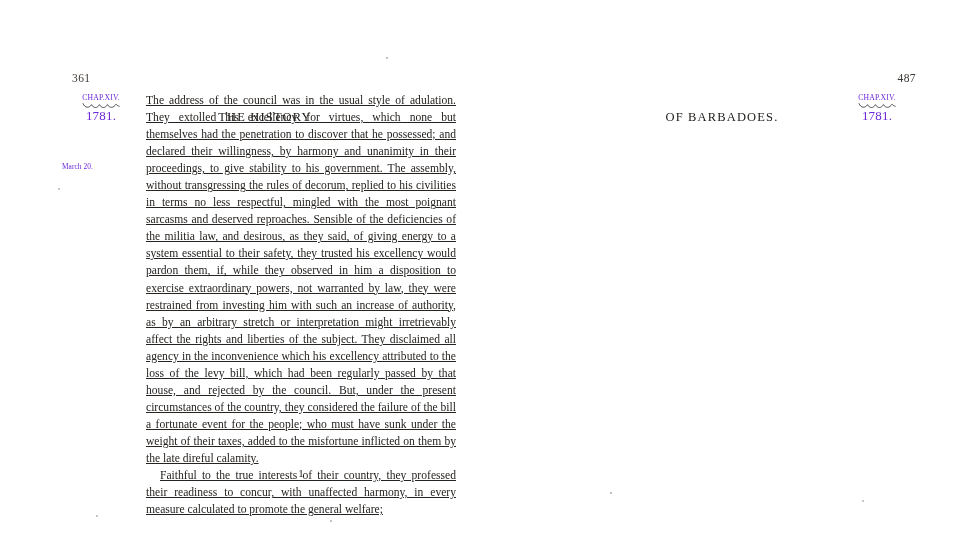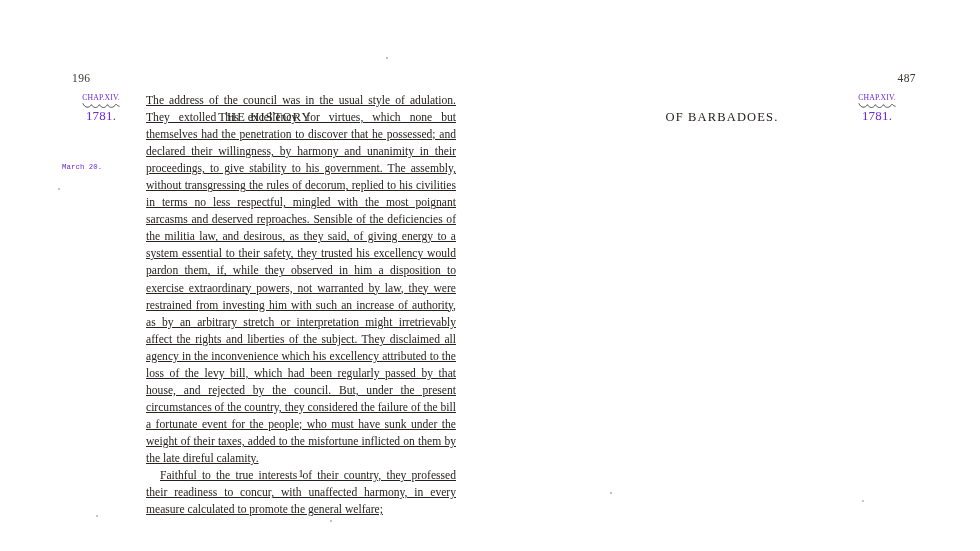--- a/index.html
+++ b/index.html
@@ -100,21 +100,21 @@
     font-size: 13px;
     letter-spacing: 0.2px;
   }
   .marginal .mg-date {
     font-size: 7.3px;
     letter-spacing: 0.1px;
     white-space: nowrap;
   }
 
   .mg-left-chap  { top: 94px;  left: 72px; }
-  .mg-left-date  { top: 163px; left: 62px; width: 78px; text-align: left; font-family: Liberation Mono, monospace; }
+  .mg-left-date  { top: 163px; left: 62px; width: 78px; text-align: left; }
   .mg-right-chap { top: 94px;  left: 848px; }
 
   
   .signature {
     position: absolute;
     top: 467px;
     left: 146px;
     width: 310px;
     text-align: center;
     font-size: 11px;
@@ -130,21 +130,21 @@
   }
 </style>
 </head>
 <body>
 
 <div class="spread">
 
   <div class="page page-left">
 
     <div class="runhead">
-      <div class="folio folio-left">196</div>
+      <div class="folio folio-left">361</div>
       <div class="runhead-title">THE HISTORY</div>
     </div>
 
     <div class="marginal mg-left-chap">
       <div class="mg-chap">CHAP.XIV.</div>
       <span class="mg-brace">
         <svg viewBox="0 0 38 6" preserveAspectRatio="none">
           <path d="M1 0.6 C3 5.2, 7 5.4, 9.5 1.6 C11.5 5.4, 15 5.6, 17.5 1.6 C19.5 5.4, 23 5.6, 25.5 1.6 C27.5 5.4, 31.5 5.2, 34 1.2 C35.2 2.6, 36.4 3.2, 37.2 3.3" fill="none" stroke="#3a3631" stroke-width="0.85" stroke-linecap="round"></path>
         </svg>
       </span>

